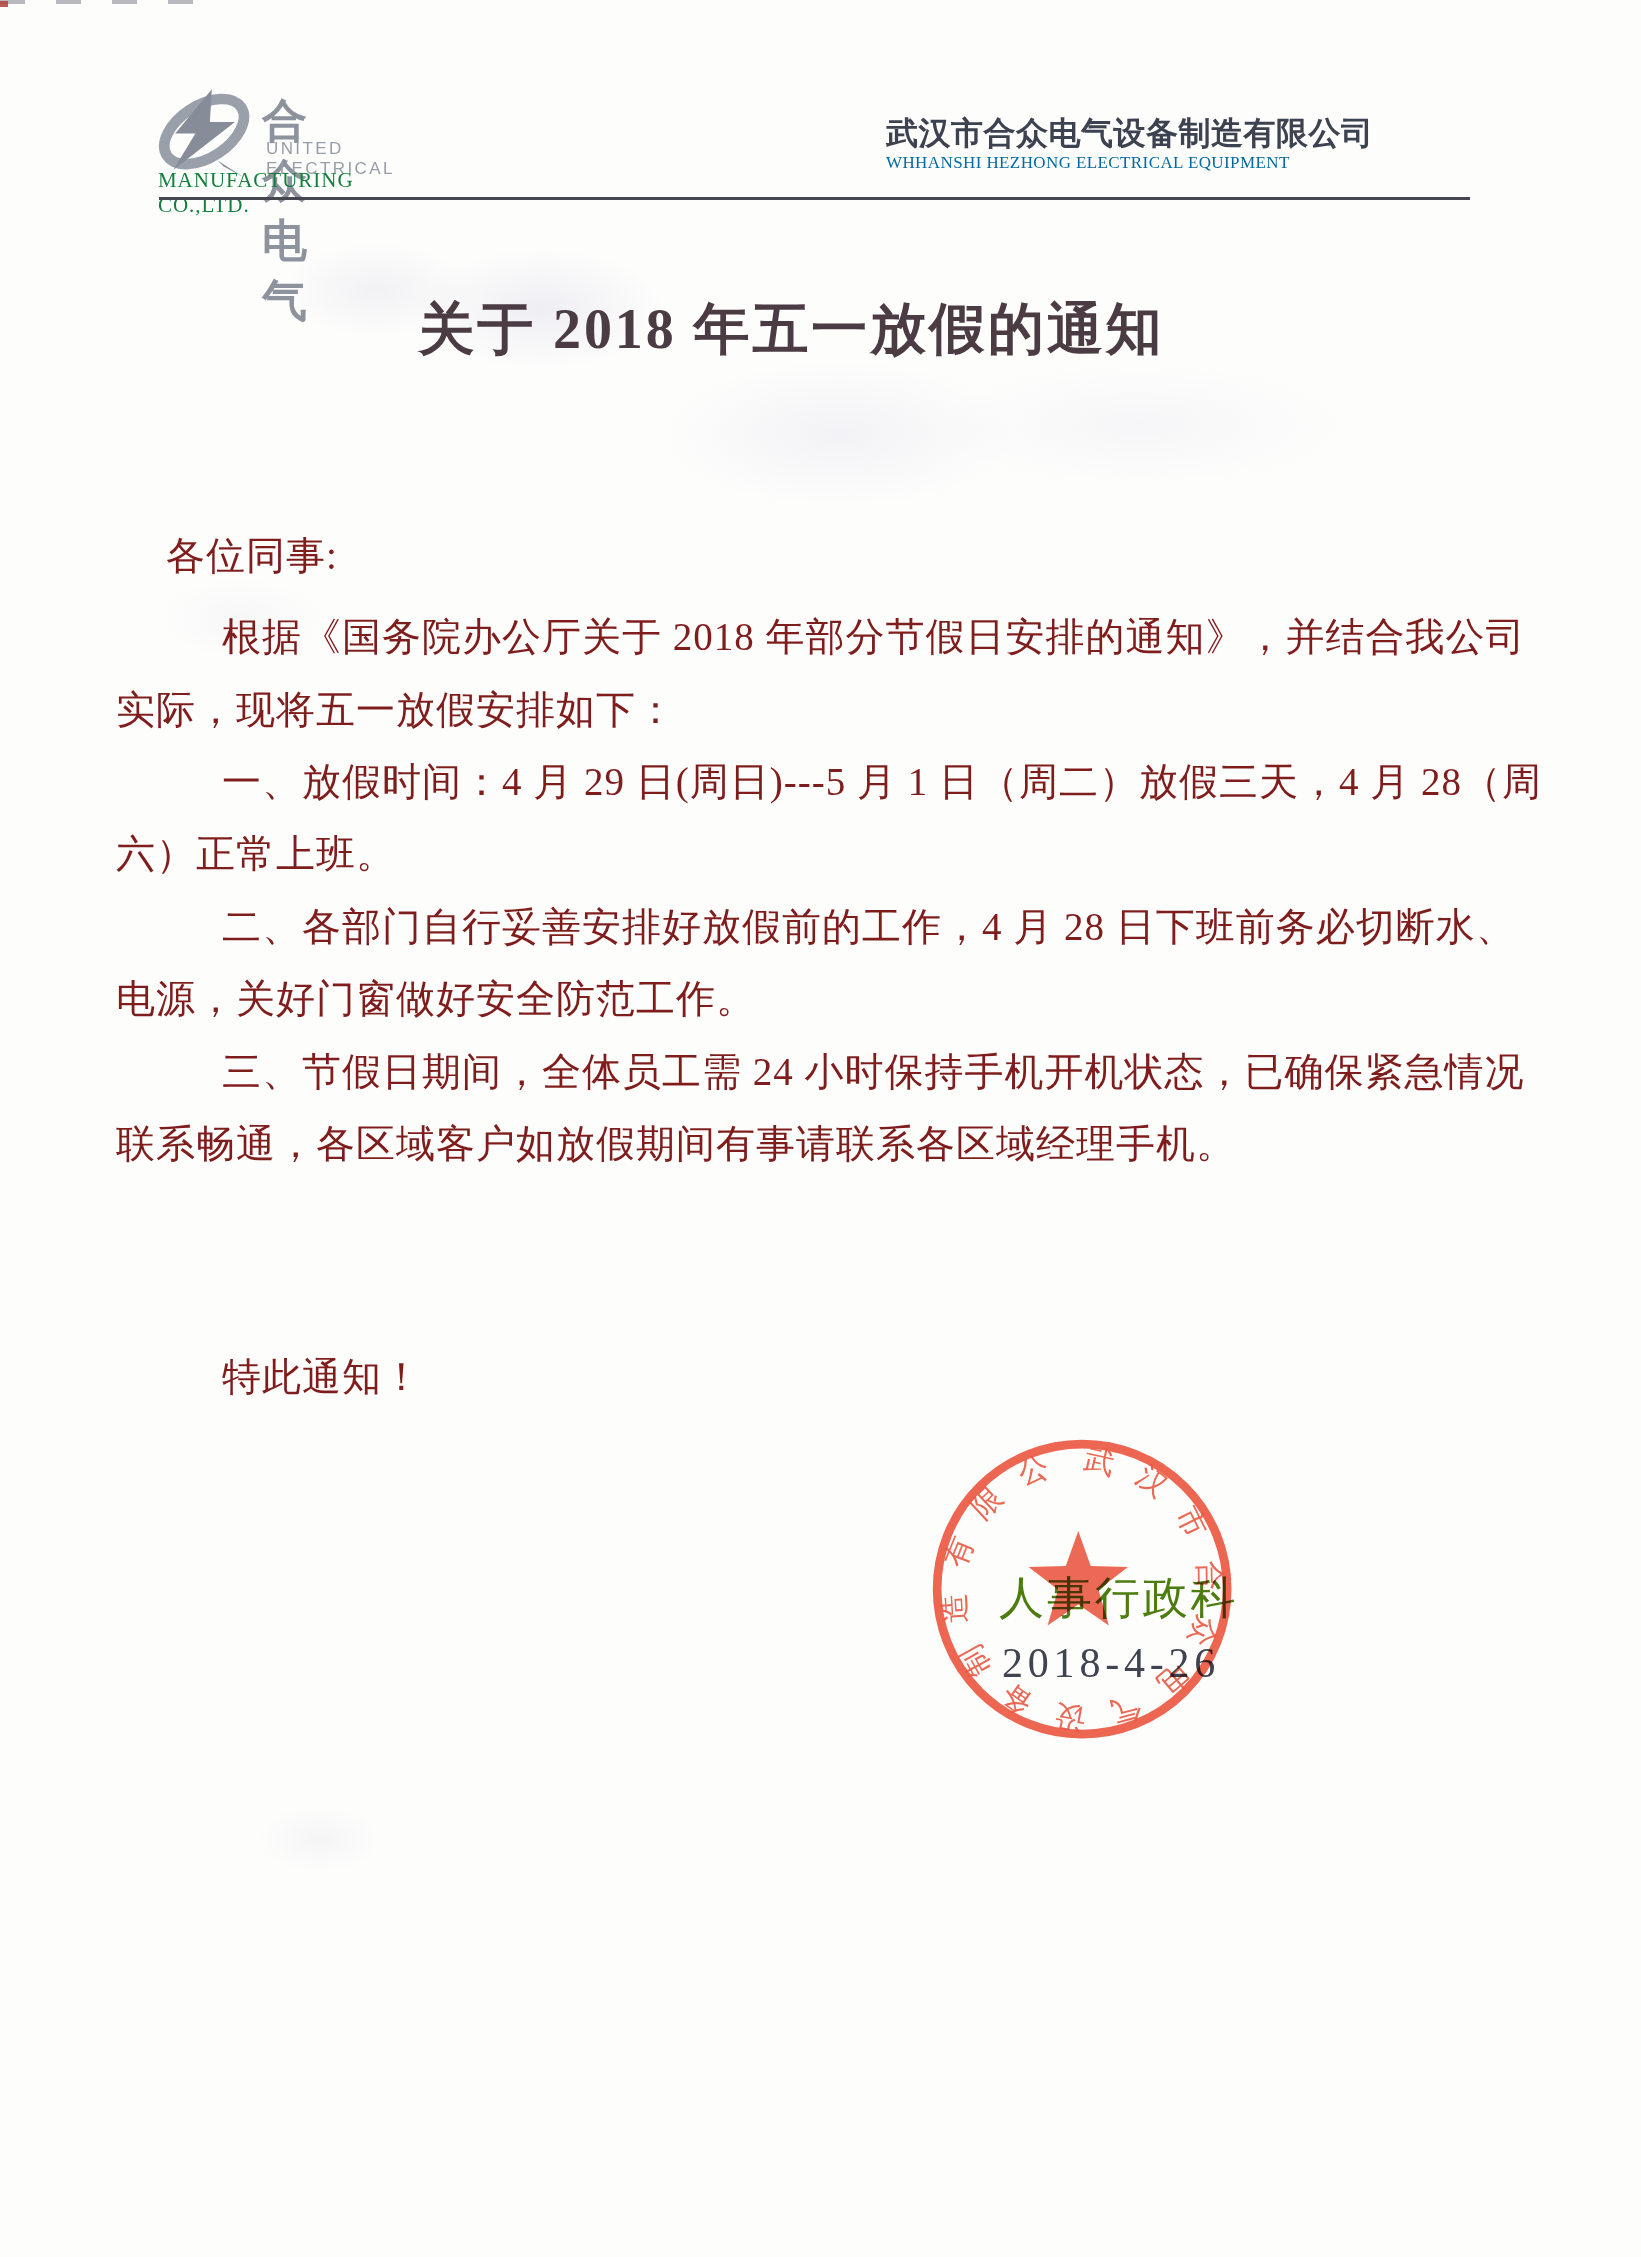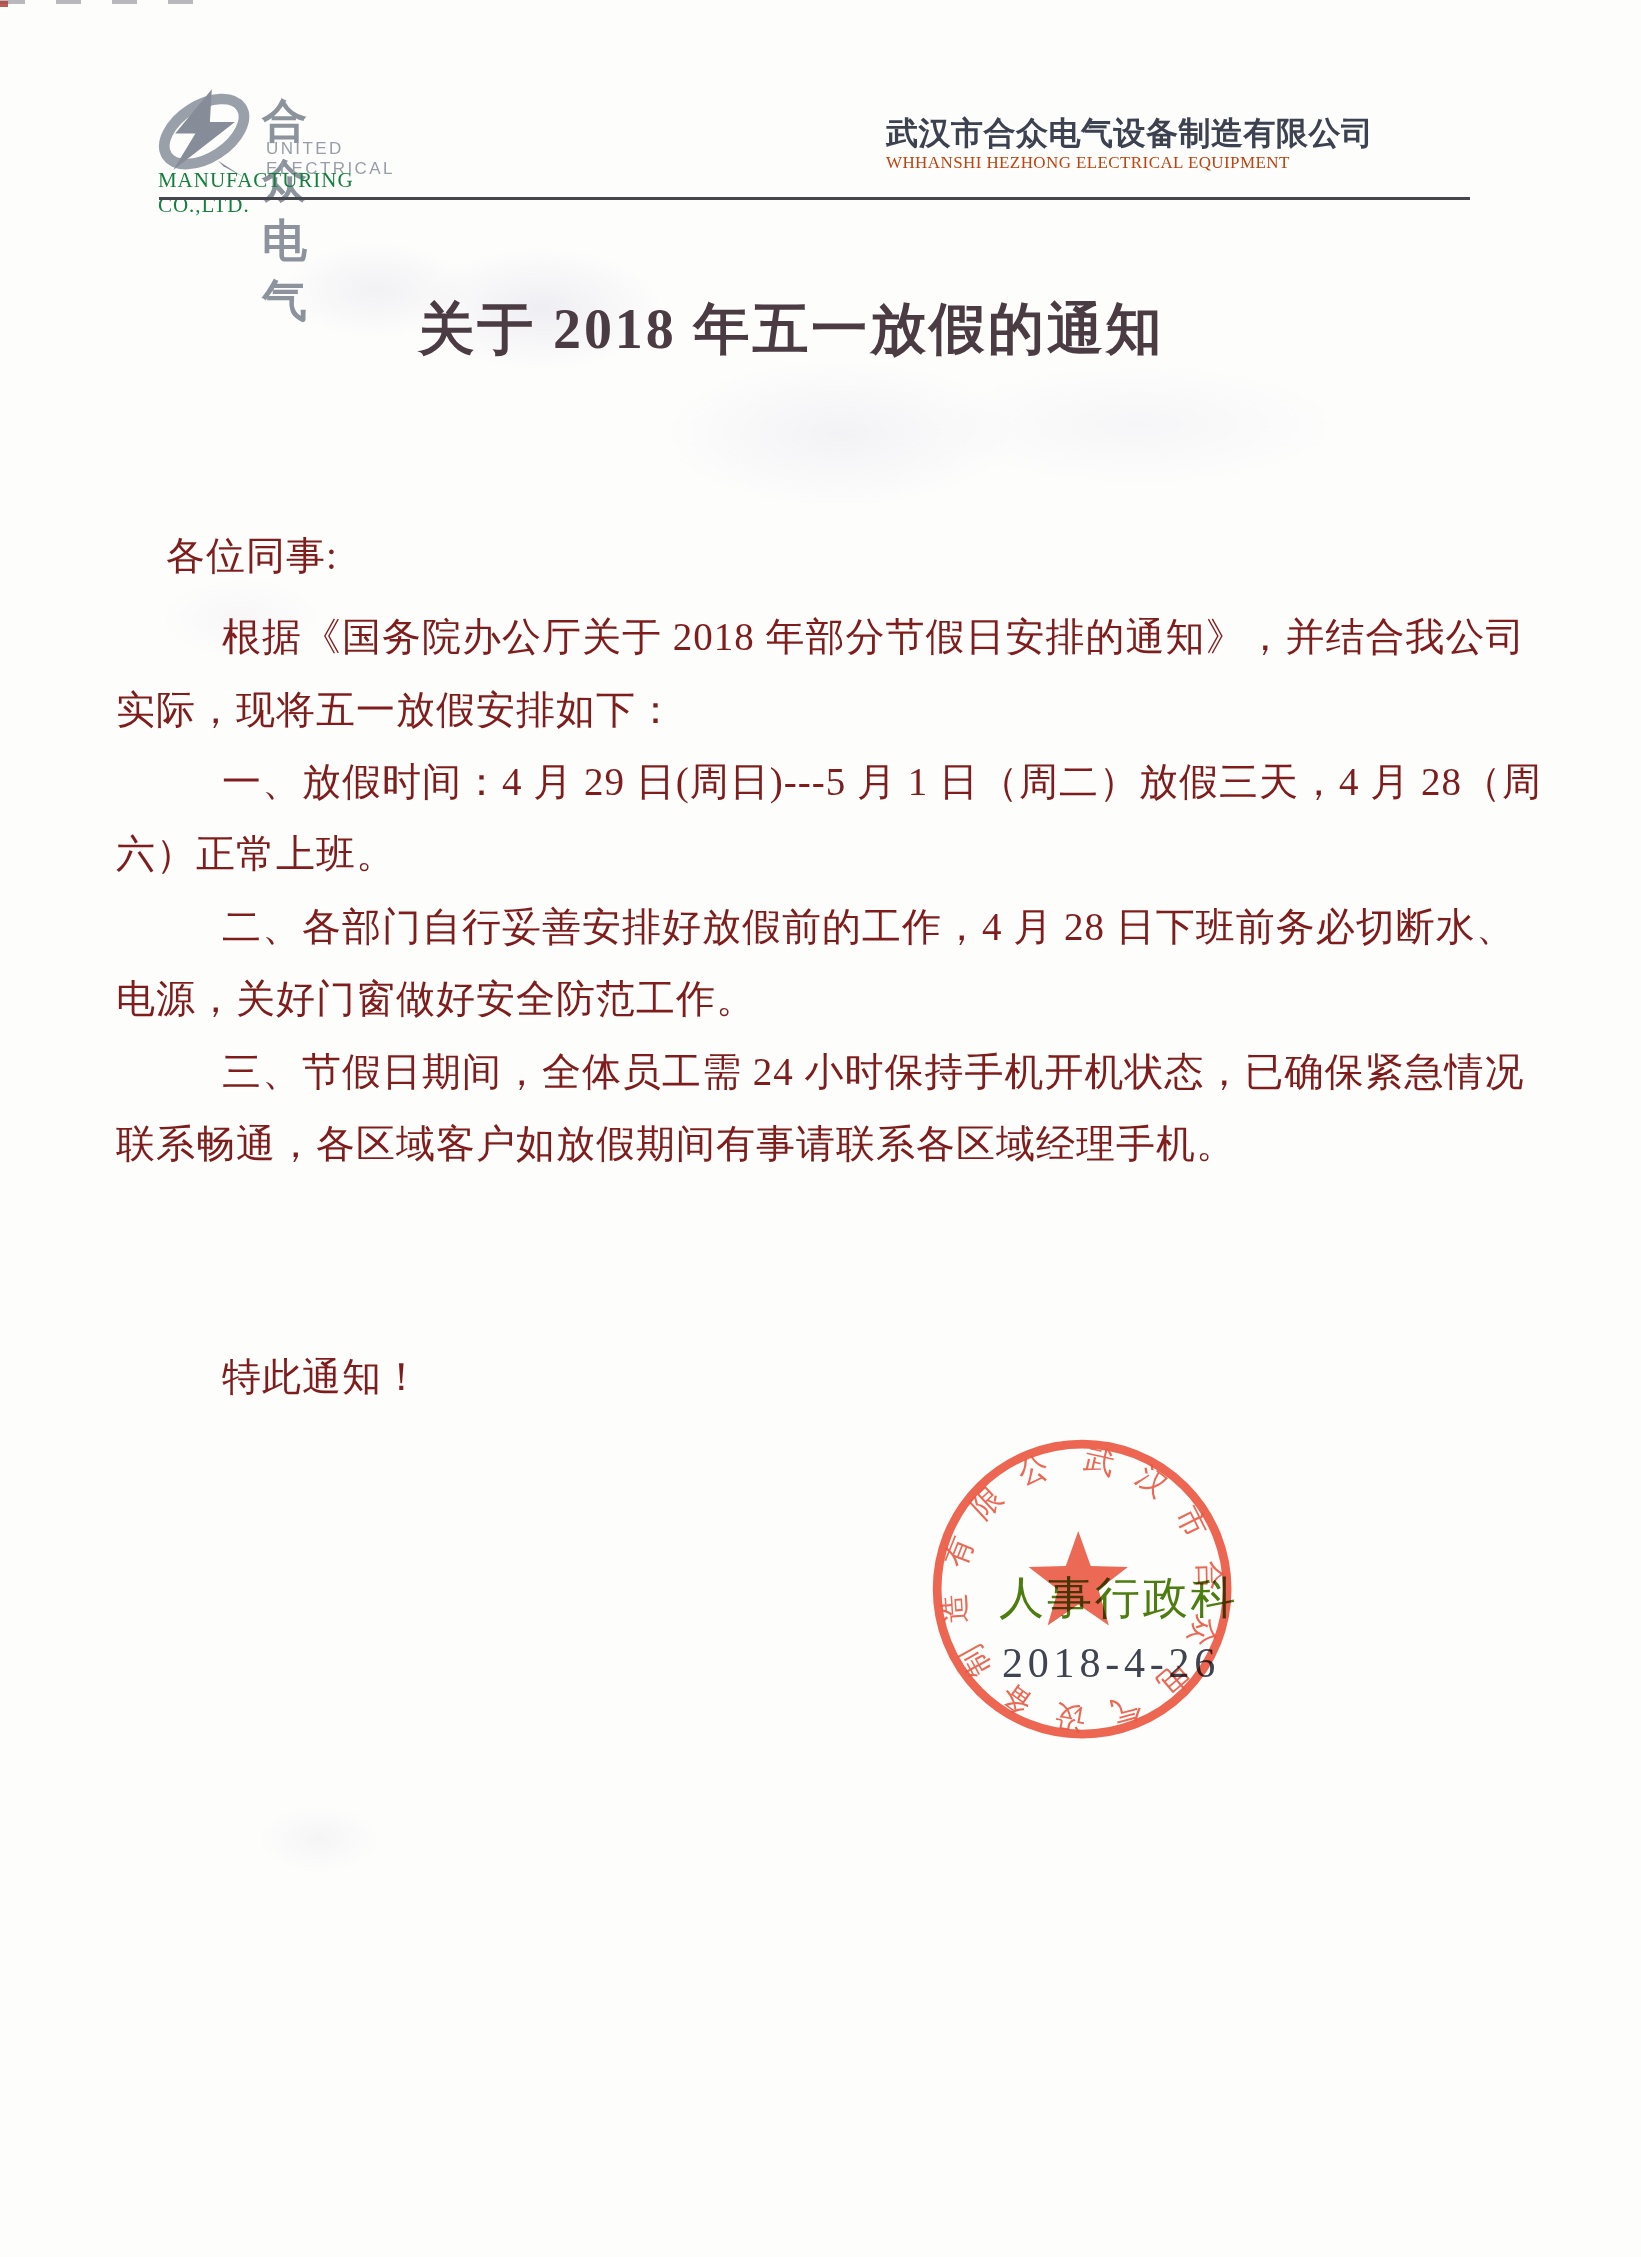--- a/index.html
+++ b/index.html
@@ -29,21 +29,21 @@
   .logo-cn{position:absolute;left:108px;top:7.7px;font-family:"Liberation Sans","DejaVu Sans",sans-serif;
     font-weight:bold;font-size:45px;letter-spacing:6.8px;color:#8d939d;}
   .logo-en1{position:absolute;left:112px;top:56px;font-family:"Liberation Sans","DejaVu Sans",sans-serif;
     font-size:17px;letter-spacing:2.4px;color:#989ea8;}
   .logo-en2{position:absolute;left:3.9px;top:85px;font-size:21px;letter-spacing:1px;color:#15803d;}
 
   .company-cn{position:absolute;left:886px;top:112px;width:350px;text-align:center;
     font-family:"Liberation Sans","DejaVu Sans",sans-serif;font-weight:600;
     font-size:32px;color:#3d4250;letter-spacing:0.5px;white-space:nowrap;}
   .company-en{position:absolute;left:886px;top:153px;width:350px;text-align:center;
-    font-size:17px;color:#c2410c;letter-spacing:0.4px;white-space:nowrap;}
+    font-size:17px;color:#0369a1;letter-spacing:0.4px;white-space:nowrap;}
   .header-rule{position:absolute;left:159px;top:197px;width:1311px;height:2.9px;background:#46464f;}
 
   
   .doc-title{position:absolute;left:0;top:292px;width:1583px;text-align:center;
     font-size:56px;font-weight:bold;color:#4b3c44;letter-spacing:2.9px;white-space:nowrap;}
   .body-line{position:absolute;font-size:39px;color:#7f1d1d;letter-spacing:1px;white-space:nowrap;}
   .l-margin{left:116px;}
   .l-indent{left:222px;font-family:Liberation Serif, serif;}
   .l-greet{left:166px;}
 

